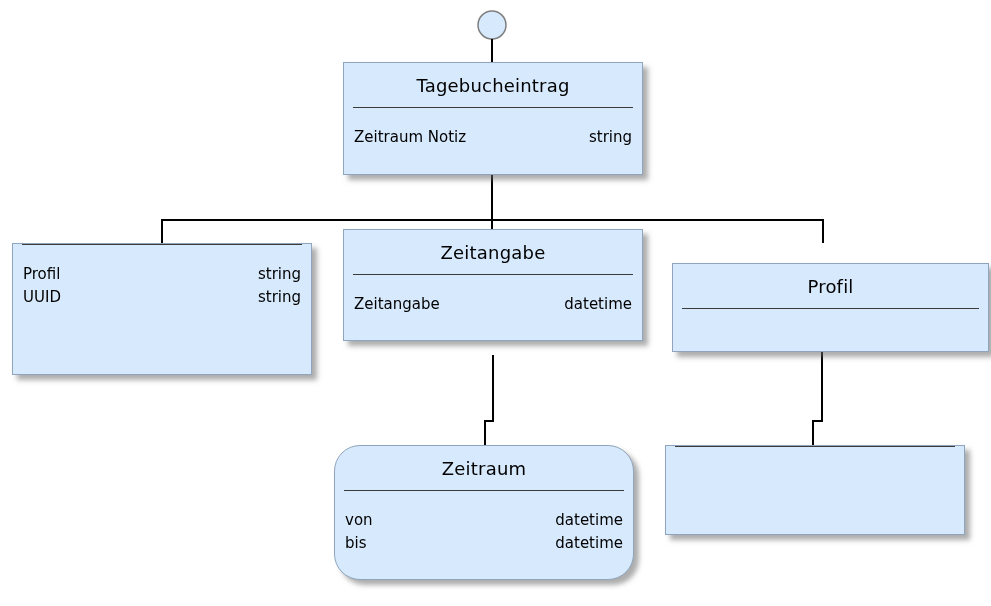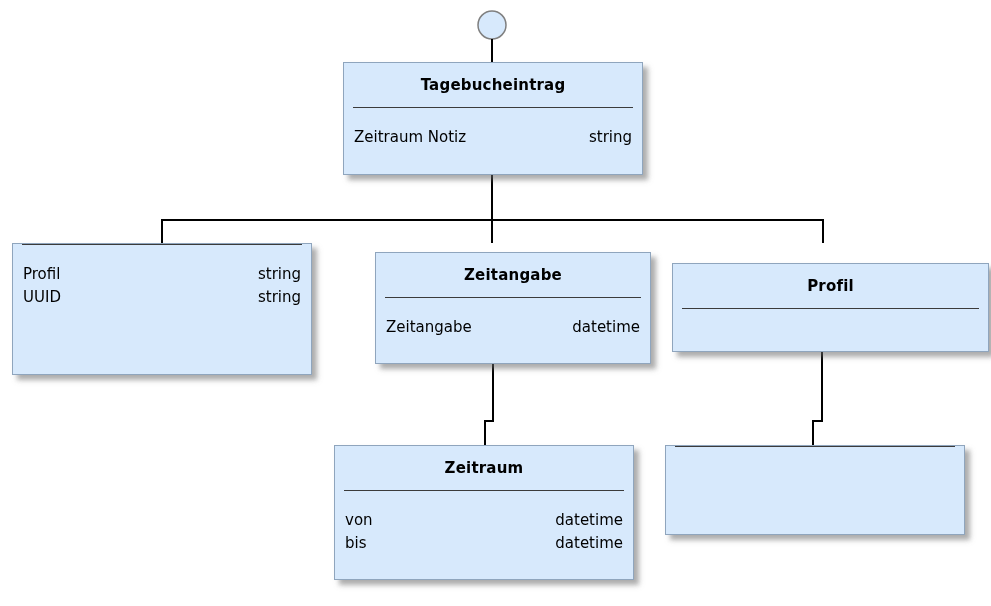--- a/index.html
+++ b/index.html
@@ -26,45 +26,45 @@
     background: #d7e9fc;
     border: 1px solid #8fa5bd;
     box-shadow: 5px 5px 5px rgba(105,105,105,0.55);
     color: #000000;
   }
   .node-title {
     height: 44px;
     display: flex;
     align-items: center;
     justify-content: center;
-    font-weight: bold;
-    font-size: 15px;
+    font-weight: normal;
+    font-size: 18px;
     letter-spacing: 0.2px;
   }
   .node-sep {
     border-top: 1px solid #3b3b3b;
     margin: 0 9px;
     height: 0;
   }
   .node-body {
     padding: 18px 10px 0 10px;
   }
   .attr-row {
     display: flex;
     justify-content: space-between;
     font-size: 15px;
     line-height: 23px;
     white-space: nowrap;
   }
   
   .pos-tagebucheintrag { left: 343px; top: 62px;  width: 300px; height: 113px; }
   .pos-identifikator   { left: 12px;  top: 243px; width: 300px; height: 132px; }
-  .pos-zeitangabe      { left: 343px; top: 252px; width: 276px; height: 112px; margin-left: 32px; }
+  .pos-zeitangabe      { left: 343px; top: 229px; width: 300px; height: 112px; }
   .pos-profil          { left: 672px; top: 243px; width: 317px; height: 89px; margin-top: 20px;  }
-  .pos-zeitraum        { left: 334px; top: 445px; width: 300px; height: 135px; }
+  .pos-zeitraum        { left: 334px; top: 445px; width: 300px; height: 135px; border-radius: 26px; }
   .pos-profilelemente  { left: 665px; top: 445px; width: 300px; height: 90px;  }
 </style>
 </head>
 <body>
 
 <div id="canvas">
 
   <svg id="connector-layer" viewBox="0 0 991 606" xmlns="http://www.w3.org/2000/svg">
 
     <circle cx="492" cy="25" r="14" fill="#d7e9fc" stroke="#7f7f7f" stroke-width="1.5"></circle>

